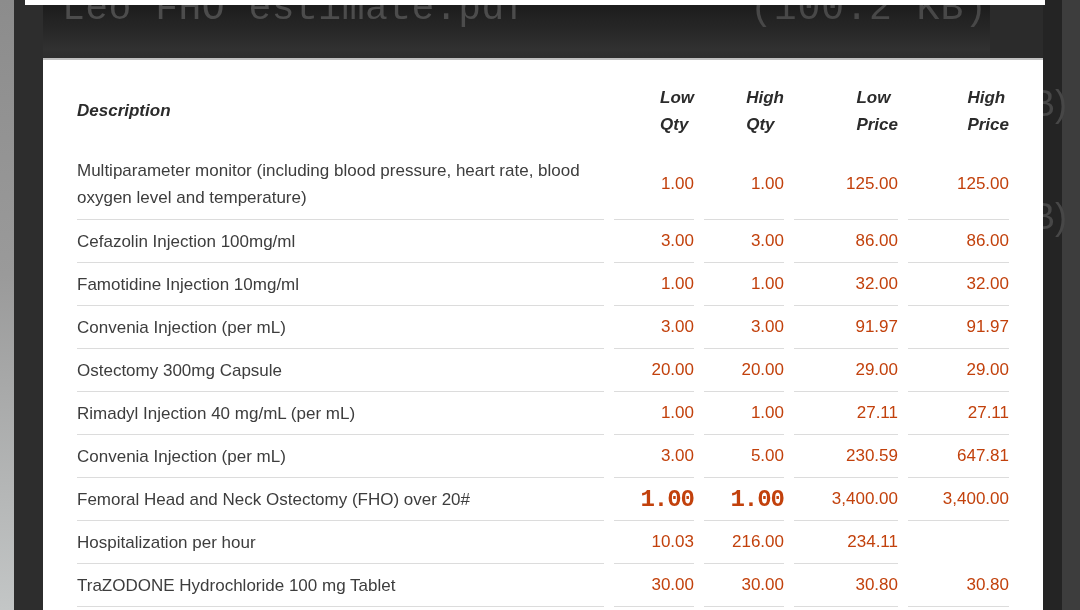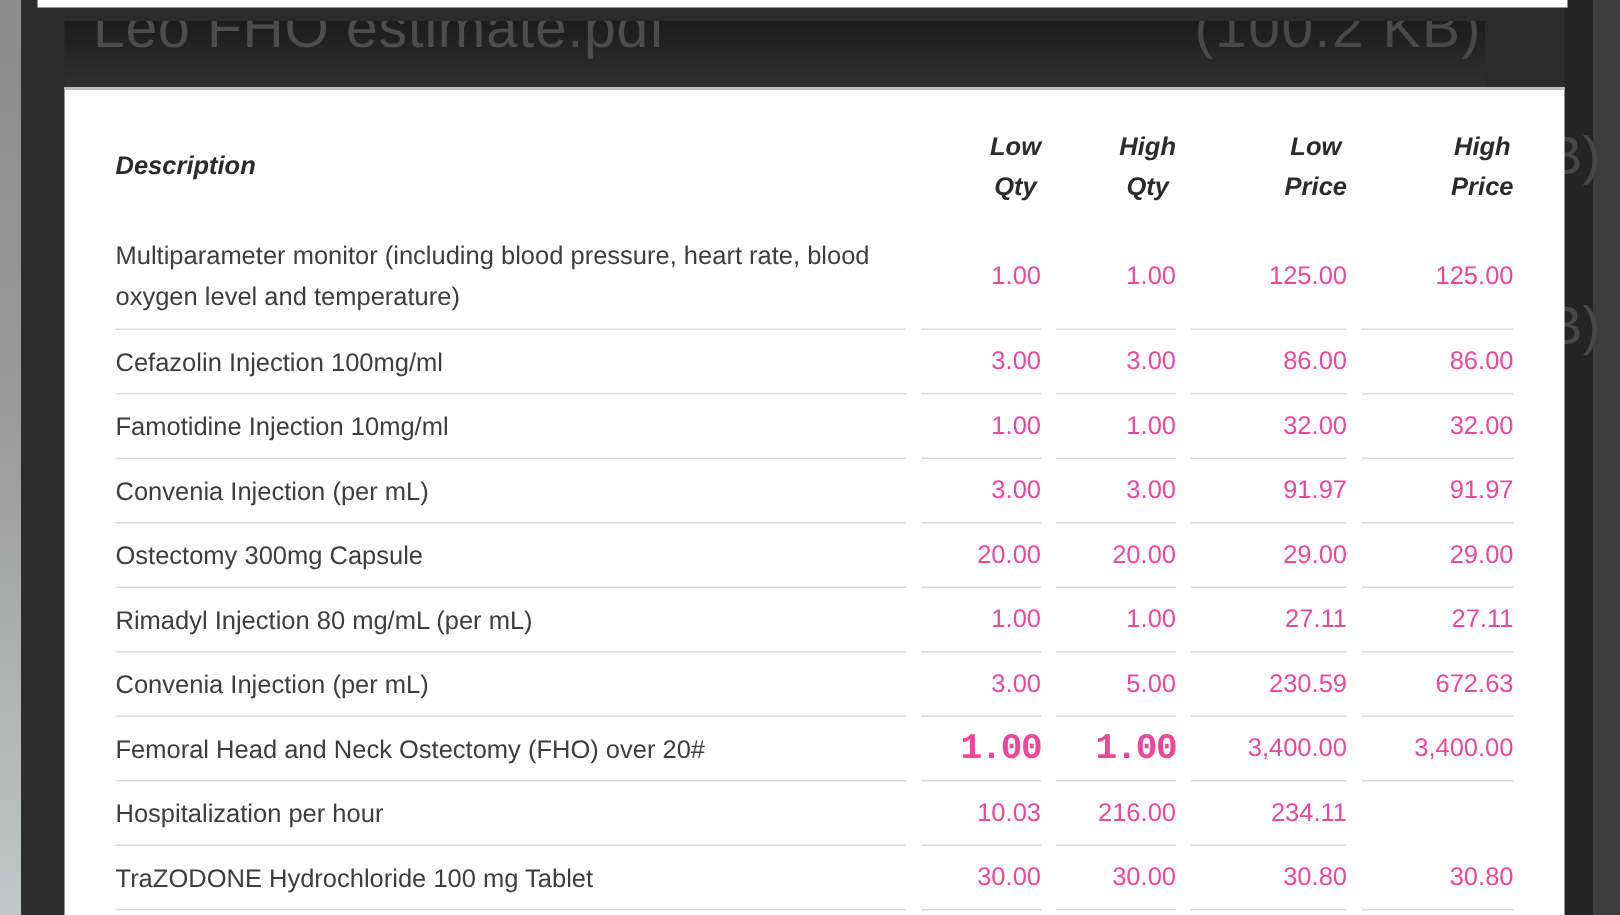--- a/index.html
+++ b/index.html
@@ -5,23 +5,23 @@
   * { margin: 0; padding: 0; box-sizing: border-box; }
   html, body { width: 1080px; height: 610px; overflow: hidden; }
   body {
     position: relative;
     font-family: "Liberation Sans", sans-serif;
     background: #2b2b2b;
   }
 
   
   .top-band {
-    position: absolute; left: 14px; top: 14px; width: 976px; height: 58px;
+    position: absolute; left: 14px; top: 4px; width: 976px; height: 58px;
     background: linear-gradient(180deg, #1c1c1c 0%, #262626 40%, #313131 78%, #2c2c2c 100%);
-    z-index: 1; overflow: hidden;
+    z-index: 1; overflow: hidden; font-family: Liberation Mono, monospace;
   }
   .backdrop-title {
     position: absolute; left: 48px; top: -18px;
     font-size: 38px; line-height: 46px; color: #4c4c4c; letter-spacing: 0.5px;
     white-space: nowrap;
   }
   .backdrop-size {
     position: absolute; right: 2px; top: -18px;
     font-size: 38px; line-height: 46px; color: #484848; letter-spacing: 1px;
     white-space: nowrap;
@@ -71,24 +71,24 @@
   .tbl { width: 100%; color: #3d3d3d; font-size: 17px; }
   .row {
     display: grid;
     grid-template-columns: 1fr 80px 80px 104px 101px;
     column-gap: 10px;
   }
   .cell {
     height: 100%; display: flex; align-items: center;
     border-bottom: 1px solid #dcdcdc;
   }
-  .cell.num { justify-content: flex-end; color: #ec4899; }
+  .cell.num { justify-content: flex-end; color: #c2410c; }
   .row.header { height: 74px; font-style: italic; }
   .row.header .cell { border-bottom: none; font-weight: bold; color: #2b2b2b; }
-  .row.header .cell.num { text-align: center; font-size: 17px; line-height: 27px; }
+  .row.header .cell.num { text-align: left; font-size: 17px; line-height: 27px; }
   .row.header .hdr2 { display: block; }
   .row.r-tall { height: 72px; }
   .row.r { height: 43px; }
   .desc-text { line-height: 27px; }
   .annot {
     font-family: "Liberation Mono", monospace;
     font-weight: bold; font-size: 24px; color: #0c0c0c; letter-spacing: -1px;
   }
 </style>
 </head>
@@ -185,36 +185,36 @@
           <span class="desc-text">Ostectomy 300mg Capsule</span>
         </div>
       <div class="cell num">20.00</div>
       <div class="cell num">20.00</div>
       <div class="cell num">29.00</div>
       <div class="cell num">29.00</div>
     </div>
 
     <div class="row r">
       <div class="cell">
-          <span class="desc-text">Rimadyl Injection 80 mg/mL (per mL)</span>
+          <span class="desc-text">Rimadyl Injection 40 mg/mL (per mL)</span>
         </div>
       <div class="cell num">1.00</div>
       <div class="cell num">1.00</div>
       <div class="cell num">27.11</div>
       <div class="cell num">27.11</div>
     </div>
 
     <div class="row r">
       <div class="cell">
           <span class="desc-text">Convenia Injection (per mL)</span>
         </div>
       <div class="cell num">3.00</div>
       <div class="cell num">5.00</div>
       <div class="cell num">230.59</div>
-      <div class="cell num">672.63</div>
+      <div class="cell num">647.81</div>
     </div>
 
     <div class="row r">
       <div class="cell">
           <span class="desc-text">Femoral Head and Neck Ostectomy (FHO) over 20#</span>
         </div>
       <div class="cell num annot">1.00</div>
       <div class="cell num annot">1.00</div>
       <div class="cell num">3,400.00</div>
       <div class="cell num">3,400.00</div>

